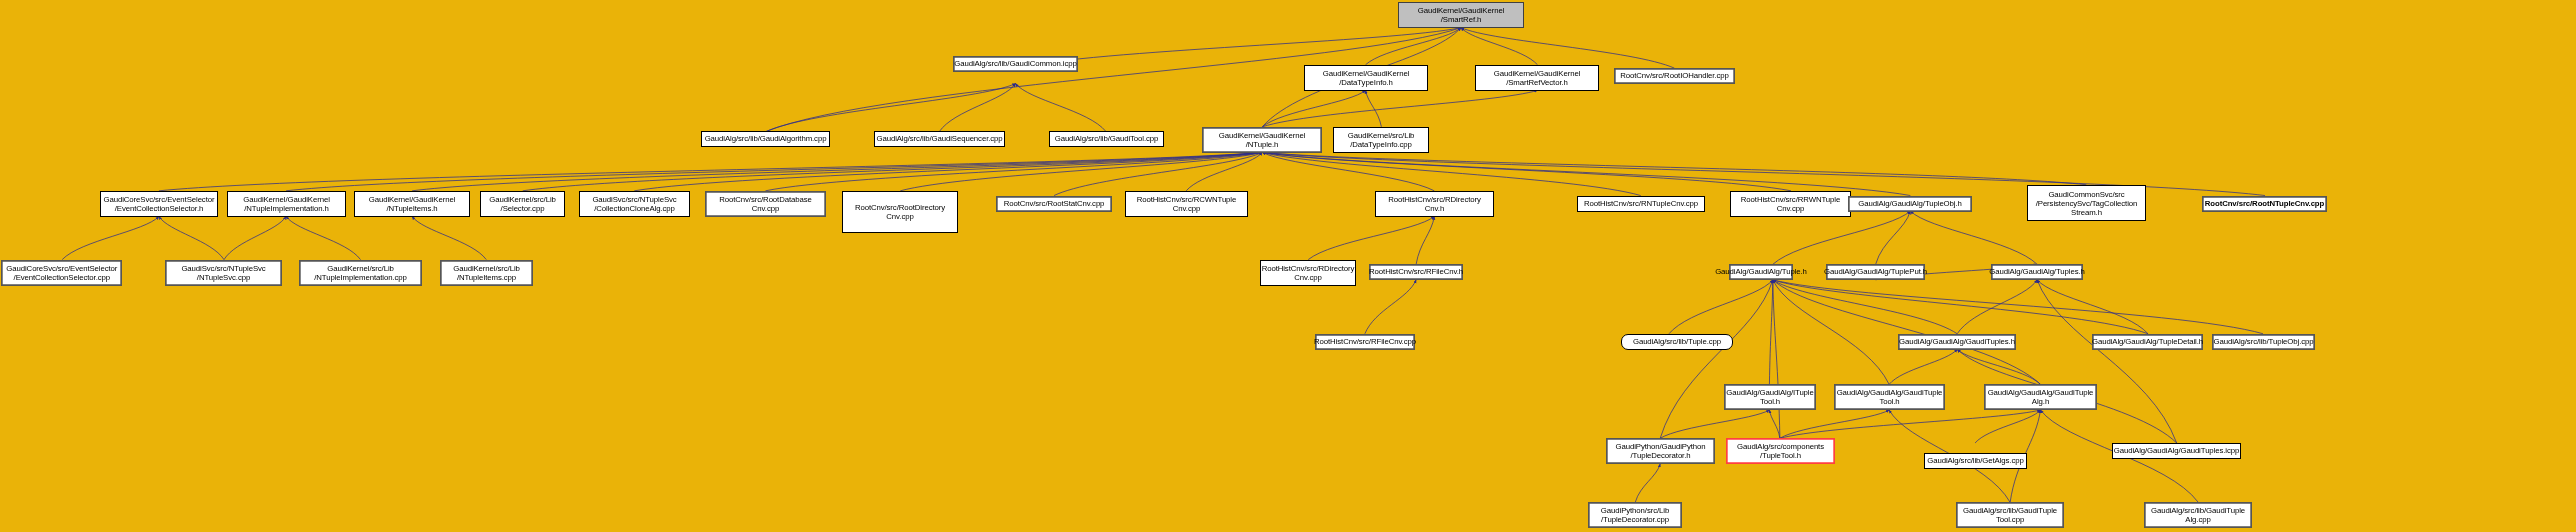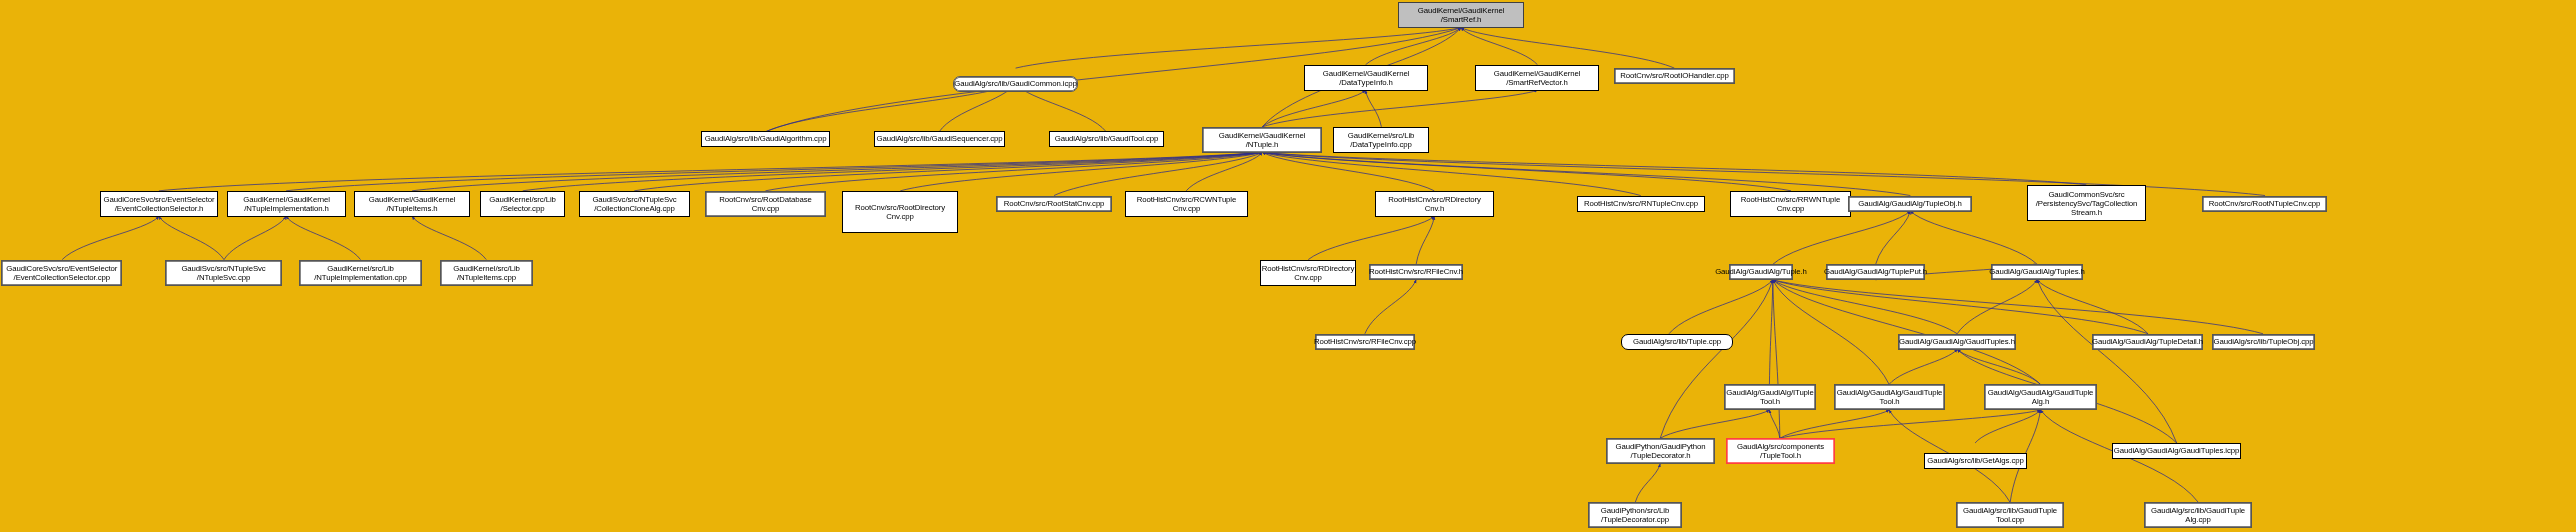--- a/index.html
+++ b/index.html
@@ -100,21 +100,21 @@
       <path d="M2981,745 C2945.9975,683.35 2828.425,655.95 2801.5,608" fill="none" stroke="#2a2a8c" stroke-width="1.1" marker-end="url(#arrow)"></path>
       <path d="M2639.5,650 C2712.475,631.1 2968.025,622.7 3026,608" fill="none" stroke="#2a2a8c" stroke-width="1.1" marker-end="url(#arrow)"></path>
       <path d="M2929,657 C2947.915,634.95 3011.45,625.15 3026,608" fill="none" stroke="#2a2a8c" stroke-width="1.1" marker-end="url(#arrow)"></path>
       <path d="M3260,745 C3214.37,683.35 3061.1,655.95 3026,608" fill="none" stroke="#2a2a8c" stroke-width="1.1" marker-end="url(#arrow)"></path>
       <path d="M2981,745 C2989.775,683.35 3019.25,655.95 3026,608" fill="none" stroke="#2a2a8c" stroke-width="1.1" marker-end="url(#arrow)"></path>
       <path d="M2425,745 C2432.215,719.35 2456.45,707.95 2462,688" fill="none" stroke="#2a2a8c" stroke-width="1.1" marker-end="url(#arrow)"></path>
     </svg>
   <div id="nodes">
       <div class="node root" style="left: 1398px; top: 2px; width: 126px; height: 26px;">GaudiKernel/GaudiKernel
 /SmartRef.h</div>
-      <div class="node thick" style="left: 953px; top: 76px; width: 125px; height: 15.5px; border-radius: 7px;">GaudiAlg/src/lib/GaudiCommon.icpp</div>
+      <div class="node thick" style="left: 953px; top: 56px; width: 125px; height: 15.5px;">GaudiAlg/src/lib/GaudiCommon.icpp</div>
       <div class="node" style="left: 1304px; top: 65px; width: 124px; height: 26px;">GaudiKernel/GaudiKernel
 /DataTypeInfo.h</div>
       <div class="node" style="left: 1475px; top: 65px; width: 124px; height: 26px;">GaudiKernel/GaudiKernel
 /SmartRefVector.h</div>
       <div class="node thick" style="left: 1614px; top: 68px; width: 121px; height: 15.5px;">RootCnv/src/RootIOHandler.cpp</div>
       <div class="node" style="left: 701px; top: 131px; width: 129px; height: 15.5px;">GaudiAlg/src/lib/GaudiAlgorithm.cpp</div>
       <div class="node" style="left: 874px; top: 131px; width: 131px; height: 15.5px;">GaudiAlg/src/lib/GaudiSequencer.cpp</div>
       <div class="node" style="left: 1049px; top: 131px; width: 115px; height: 15.5px;">GaudiAlg/src/lib/GaudiTool.cpp</div>
       <div class="node thick" style="left: 1202px; top: 127px; width: 120px; height: 26px;">GaudiKernel/GaudiKernel
 /NTuple.h</div>
@@ -139,21 +139,21 @@
 Cnv.cpp</div>
       <div class="node" style="left: 1375px; top: 191px; width: 119px; height: 26px;">RootHistCnv/src/RDirectory
 Cnv.h</div>
       <div class="node" style="left: 1577px; top: 196px; width: 128px; height: 15.5px;">RootHistCnv/src/RNTupleCnv.cpp</div>
       <div class="node" style="left: 1730px; top: 191px; width: 121px; height: 26px;">RootHistCnv/src/RRWNTuple
 Cnv.cpp</div>
       <div class="node thick" style="left: 1848px; top: 196px; width: 124px; height: 15.5px;">GaudiAlg/GaudiAlg/TupleObj.h</div>
       <div class="node" style="left: 2027px; top: 185px; width: 119px; height: 36px;">GaudiCommonSvc/src
 /PersistencySvc/TagCollection
 Stream.h</div>
-      <div class="node thick" style="left: 2202px; top: 196px; width: 125px; height: 15.5px;">RootCnv/src/RootNTupleCnv.cpp</div>
+      <div class="node thick" style="left: 2202px; top: 196px; width: 125px; height: 15.5px; font-weight: bold;">RootCnv/src/RootNTupleCnv.cpp</div>
       <div class="node thick" style="left: 1.3px; top: 260px; width: 121px; height: 26px;">GaudiCoreSvc/src/EventSelector
 /EventCollectionSelector.cpp</div>
       <div class="node thick" style="left: 165px; top: 260px; width: 117px; height: 26px;">GaudiSvc/src/NTupleSvc
 /NTupleSvc.cpp</div>
       <div class="node thick" style="left: 299px; top: 260px; width: 123px; height: 26px;">GaudiKernel/src/Lib
 /NTupleImplementation.cpp</div>
       <div class="node thick" style="left: 440px; top: 260px; width: 93px; height: 26px;">GaudiKernel/src/Lib
 /NTupleItems.cpp</div>
       <div class="node" style="left: 1260px; top: 260px; width: 96px; height: 26px;">RootHistCnv/src/RDirectory
 Cnv.cpp</div>

